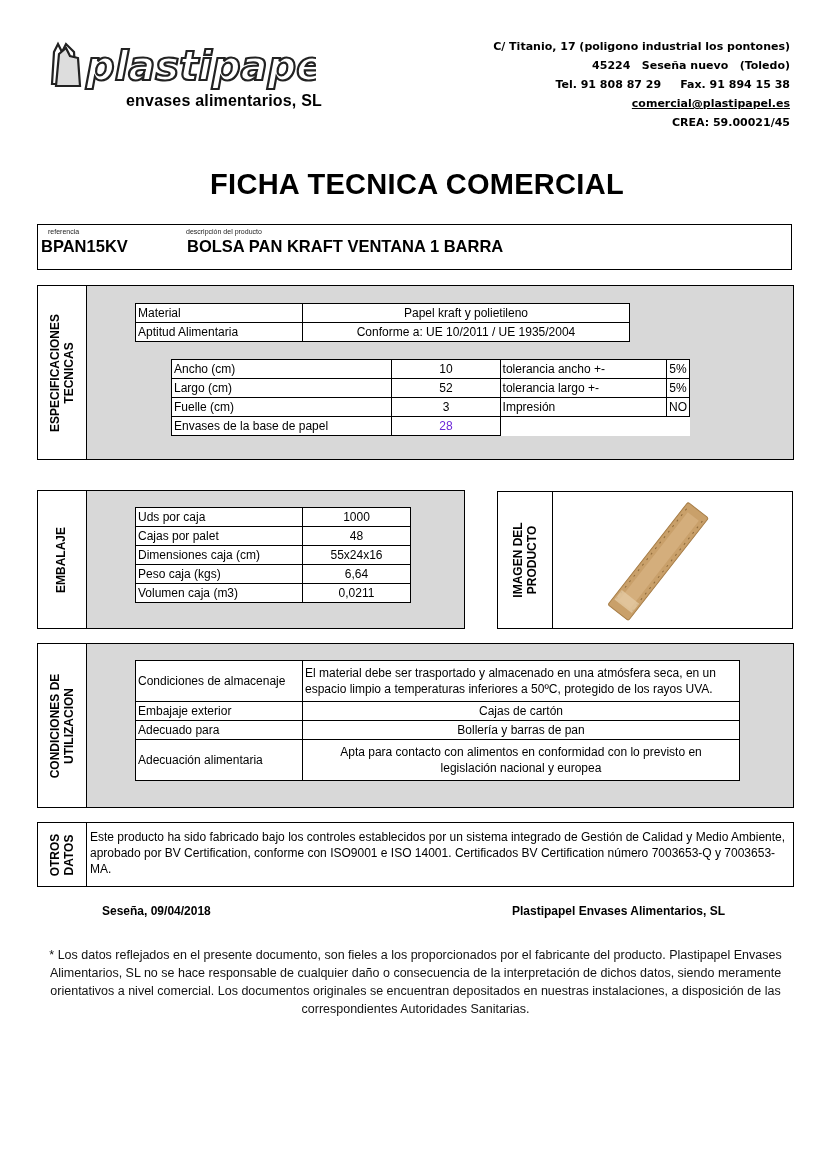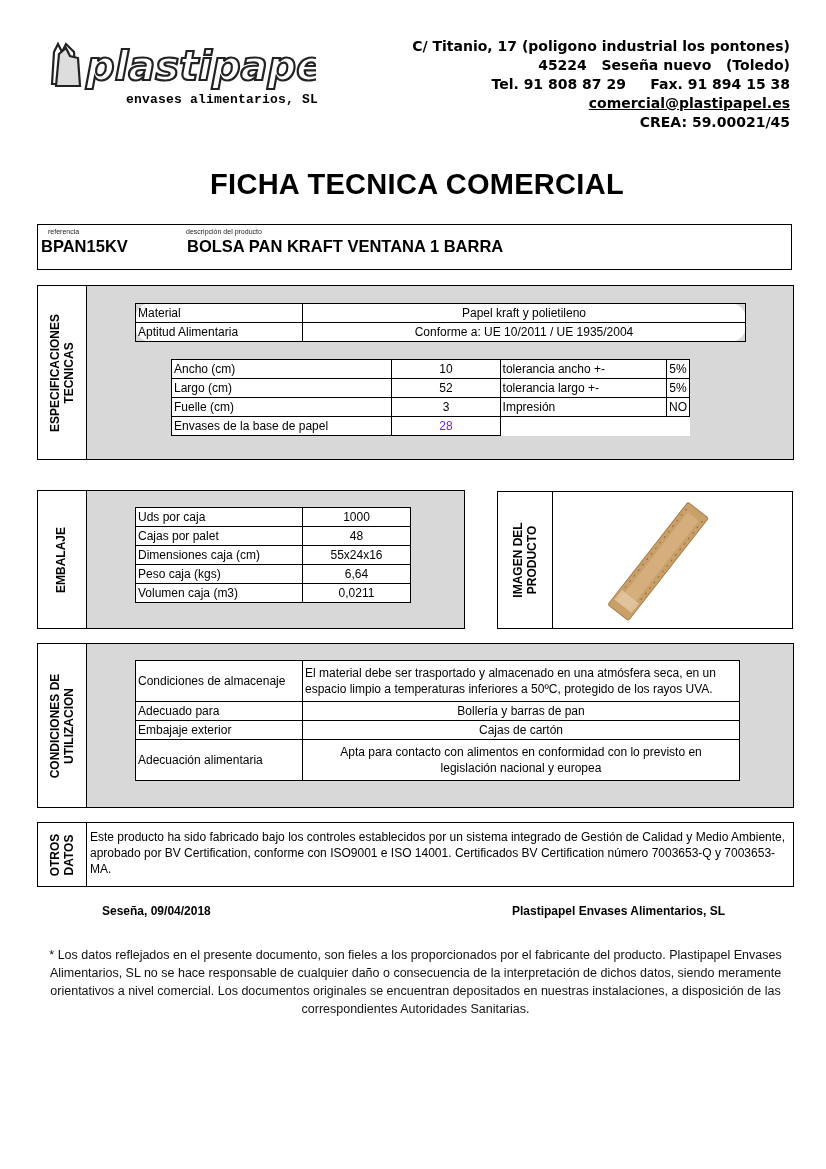--- a/index.html
+++ b/index.html
@@ -1,22 +1,22 @@
 <!DOCTYPE html>
 <html><head>
 <meta charset="utf-8">
 <style>
   html, body { margin: 0; padding: 0; background: #fff; }
   body { width: 826px; height: 1169px; position: relative; font-family: "Liberation Sans", sans-serif; color: #000; overflow: hidden; }
   .abs { position: absolute; }
 
   
   .logo { left: 46px; top: 36px; width: 270px; height: 60px; }
-  .logo-sub { left: 126px; top: 92px; font-family: Liberation Mono, monospace; font-weight: bold; font-size: 13px; letter-spacing: 0.2px; }
-  .addr { right: 36px; top: 37px; text-align: right; font-family: "DejaVu Sans", sans-serif; font-weight: bold; font-size: 14px; line-height: 19px; }
+  .logo-sub { left: 126px; top: 92px; font-family: Liberation Sans, sans-serif; font-weight: bold; font-size: 16px; letter-spacing: 0.2px; }
+  .addr { right: 36px; top: 37px; text-align: right; font-family: "DejaVu Sans", sans-serif; font-weight: bold; font-size: 11px; line-height: 19px; }
   .addr .email { text-decoration: underline; }
 
   .title { left: 0; width: 834px; top: 168px; text-align: center; font-weight: bold; font-size: 29px; letter-spacing: 0.3px; }
 
   
   .refbox { left: 37px; top: 224px; width: 755px; height: 46px; border: 1.5px solid #000; box-sizing: border-box; }
   .refbox .lbl { position: absolute; top: 3px; font-size: 7px; color: #222; }
   .refbox .val { position: absolute; top: 12px; font-size: 16.5px; font-weight: bold; }
 
   
@@ -73,21 +73,21 @@
   <span class="val" style="left:149px">BOLSA PAN KRAFT VENTANA 1 BARRA</span>
 </div>
 
 <div class="abs section" style="left:37px; top:285px; width:757px; height:175px;">
   <div class="side">
     <div class="vt">
       <div>ESPECIFICACIONES</div>
       <div>TECNICAS</div>
     </div>
   </div>
-  <table class="grid" style="left:97px; top:17px; width:611px;border-radius:16px;">
+  <table class="grid" style="left:97px; top:17px; width:495px;">
     <tbody>
         <tr>
       <td style="width:162px">Material</td>
       <td class="c">Papel kraft y polietileno</td>
     </tr>
     <tr>
       <td>Aptitud Alimentaria</td>
       <td class="c">Conforme a: UE 10/2011  /  UE 1935/2004</td>
     </tr>
   </tbody>
@@ -176,28 +176,28 @@
       <div>UTILIZACION</div>
     </div>
   </div>
   <table class="grid" style="left:97px; top:16px; width:605px;">
     <tbody>
         <tr>
       <td style="width:162px; height:40px">Condiciones de almacenaje</td>
       <td class="wrap" style="text-align:left">El material debe ser trasportado y almacenado en una atmósfera seca, en un espacio limpio a temperaturas inferiores a 50ºC, protegido de los rayos UVA.</td>
     </tr>
     <tr>
+      <td>Embajaje exterior</td>
+      <td class="c">Cajas de cartón</td>
+    </tr>
+    <tr>
       <td>Adecuado para</td>
       <td class="c">Bollería y barras de pan</td>
     </tr>
     <tr>
-      <td>Embajaje exterior</td>
-      <td class="c">Cajas de cartón</td>
-    </tr>
-    <tr>
       <td style="height:40px">Adecuación alimentaria</td>
       <td class="wrap c" style="padding:2px 24px">Apta para contacto con alimentos en conformidad con lo previsto en legislación nacional y europea</td>
     </tr>
   </tbody>
     </table>
 </div>
 
 <div class="abs otros">
   <div class="side">
     <div class="vt">

